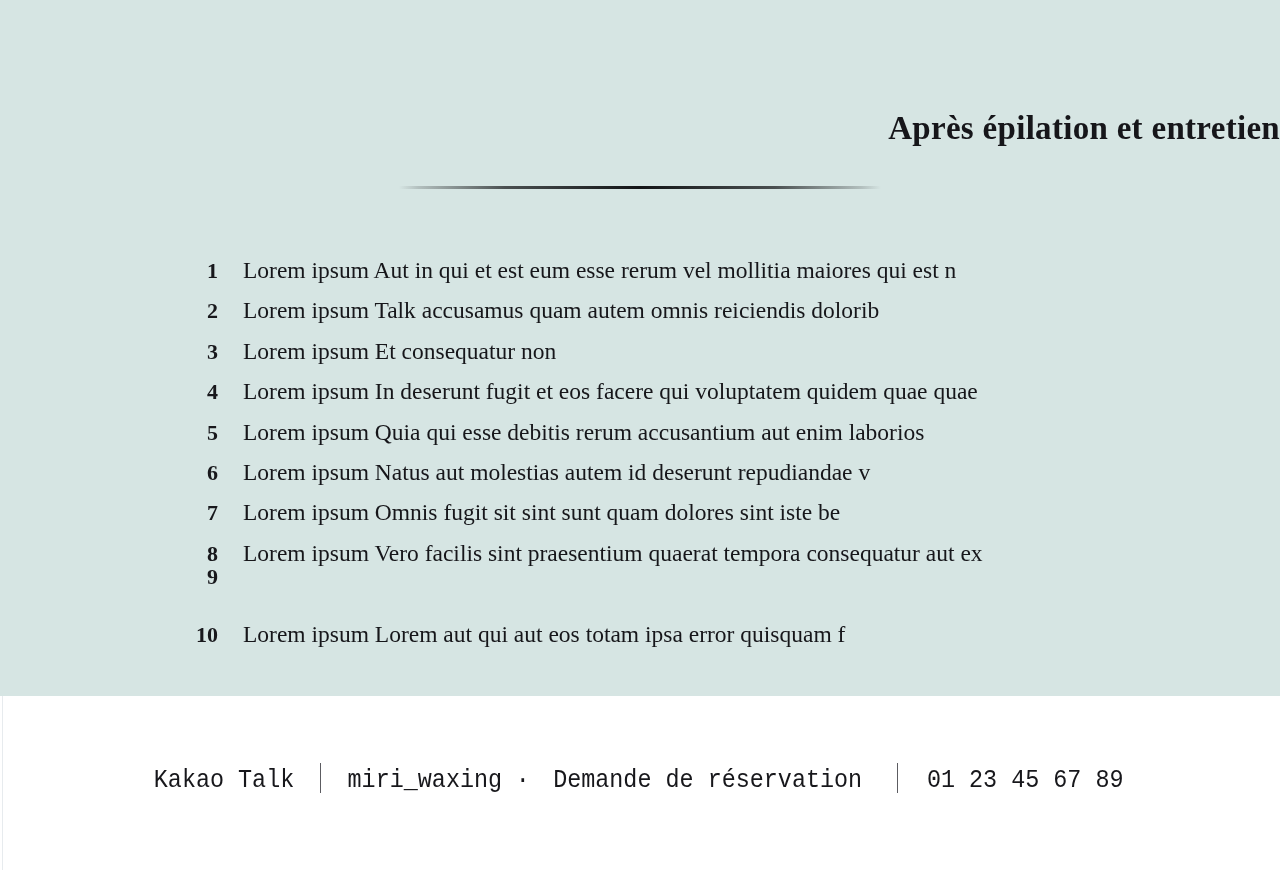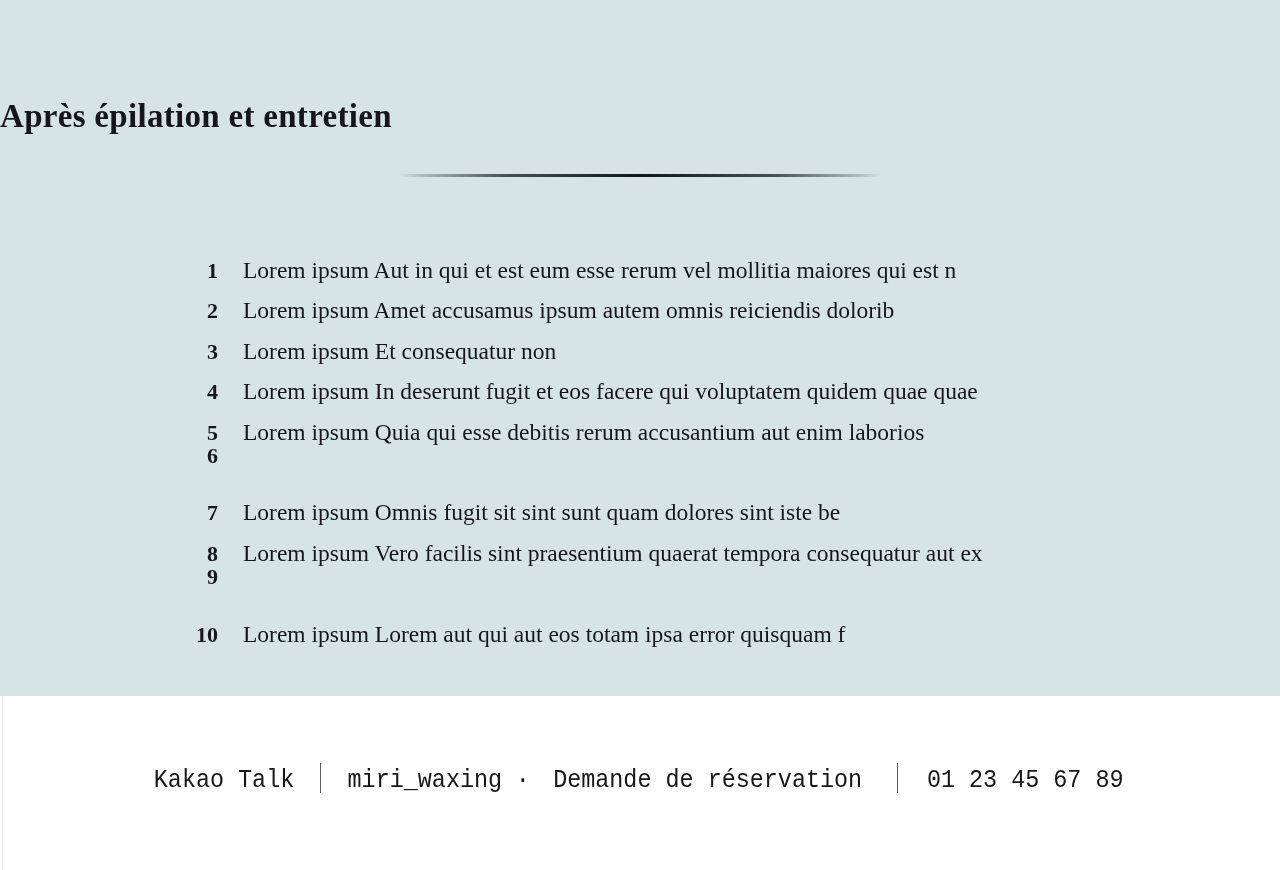--- a/index.html
+++ b/index.html
@@ -30,23 +30,23 @@
     top: 0;
     width: 1280px;
     height: 696px;
     background: #d6e5e3;
   }
 
   
   #title-block {
     position: absolute;
     left: 0;
-    top: 100px;
-    width: 1280px;
-    text-align: left;
+    top: 112px;
+    width: 1280px;
+    text-align: right;
   }
 
   #page-title {
     margin: 0;
     font-family: "Liberation Serif", "DejaVu Serif", serif;
     font-size: 33px;
     font-weight: bold;
     letter-spacing: 0.3px;
     color: #16161a;
     line-height: 1.0;
@@ -171,36 +171,37 @@
     <div id="title-divider"></div>
   </div>
 
   <div id="list">
       <div class="list-row">
         <div class="row-num">1</div>
         <div class="row-text">Lorem ipsum Aut in qui et est eum esse rerum vel mollitia maiores qui est n</div>
       </div>
       <div class="list-row">
         <div class="row-num">2</div>
-        <div class="row-text">Lorem ipsum Amet accusamus ipsum autem omnis reiciendis dolorib</div>
+        <div class="row-text">Lorem ipsum Talk accusamus quam autem omnis reiciendis dolorib</div>
       </div>
       <div class="list-row">
         <div class="row-num">3</div>
         <div class="row-text">Lorem ipsum Et consequatur non</div>
       </div>
       <div class="list-row">
         <div class="row-num">4</div>
         <div class="row-text">Lorem ipsum In deserunt fugit et eos facere qui voluptatem quidem quae quae</div>
       </div>
       <div class="list-row">
         <div class="row-num">5</div>
         <div class="row-text">Lorem ipsum Quia qui esse debitis rerum accusantium aut enim laborios</div>
       </div>
       <div class="list-row">
         <div class="row-num">6</div>
+        <div class="row-text">Lorem ipsum Natus aut molestias autem id deserunt repudiandae v</div>
       </div>
       <div class="list-row">
         <div class="row-num">7</div>
         <div class="row-text">Lorem ipsum Omnis fugit sit sint sunt quam dolores sint iste be</div>
       </div>
       <div class="list-row">
         <div class="row-num">8</div>
         <div class="row-text">Lorem ipsum Vero facilis sint praesentium quaerat tempora consequatur aut ex</div>
       </div>
       <div class="list-row">

